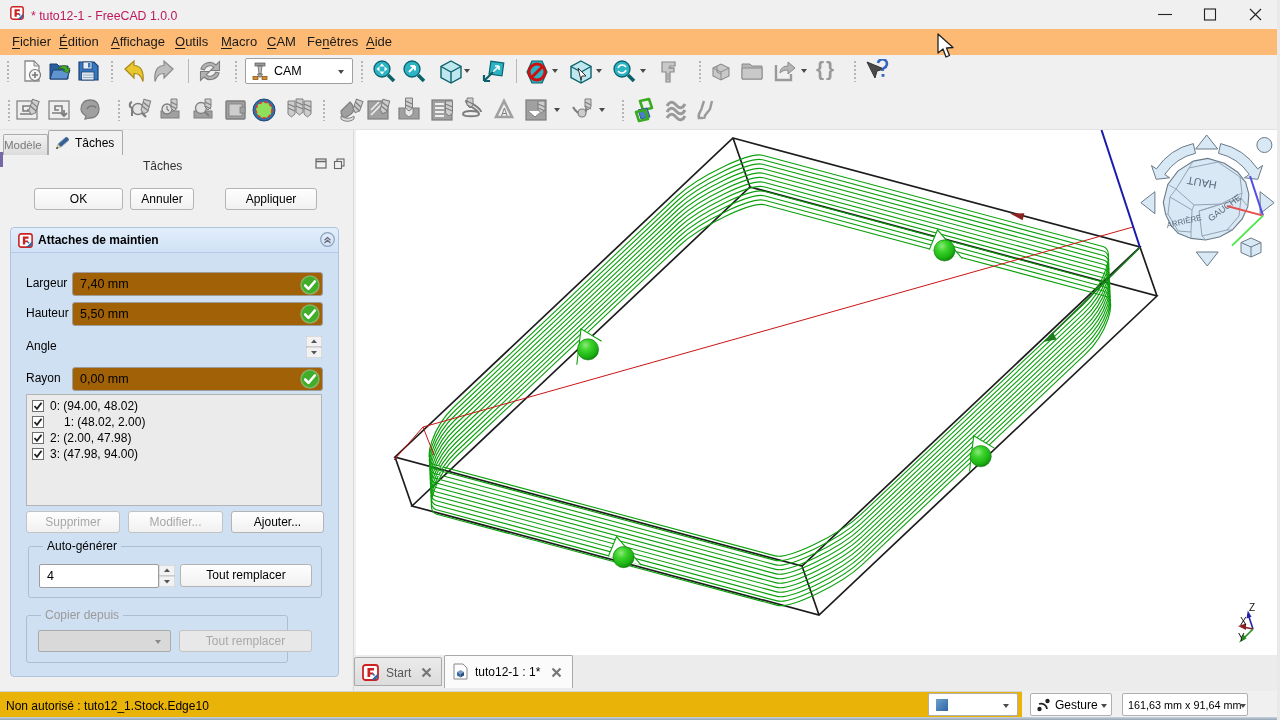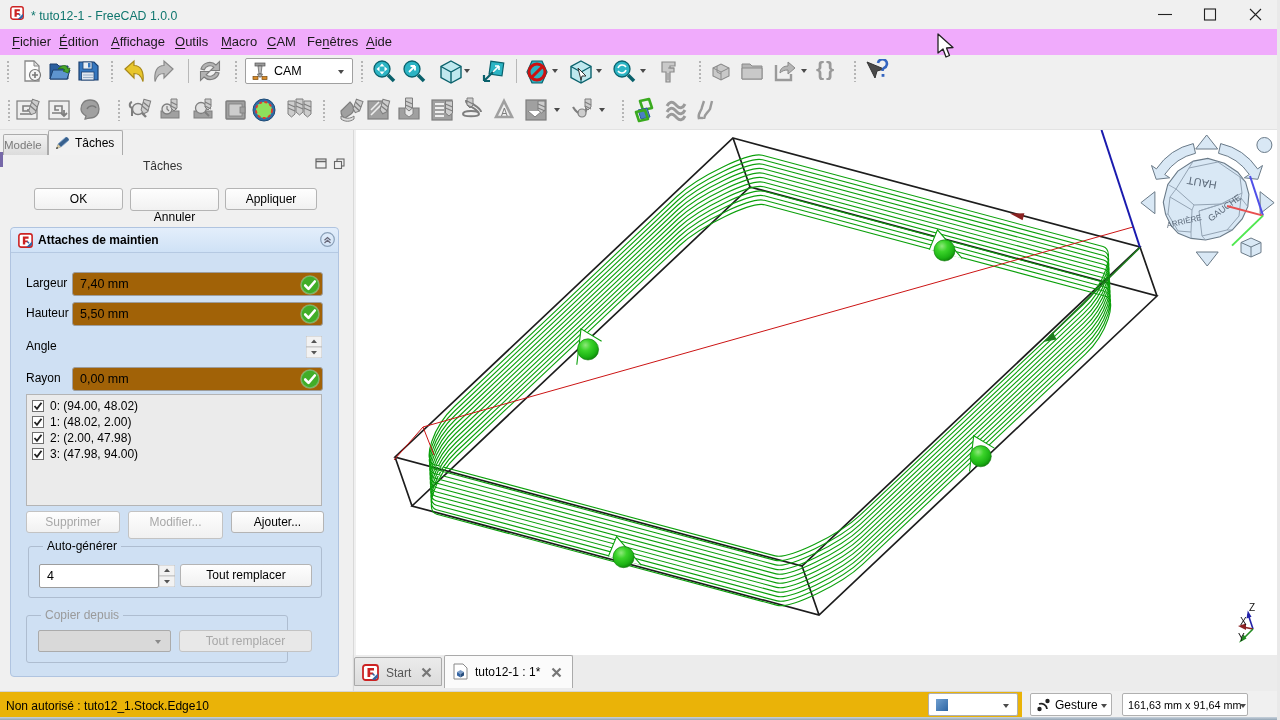--- a/index.html
+++ b/index.html
@@ -1,19 +1,19 @@
 <!DOCTYPE html>
 <html><head><meta charset="utf-8"><title>FreeCAD</title><style>
 * { margin:0; padding:0; box-sizing:border-box; }
 html,body { width:1280px; height:720px; overflow:hidden; }
 body { font-family:"Liberation Sans", sans-serif; background:#f0f0f0; position:relative; }
 .abs { position:absolute; }
 .titlebar { left:0; top:0; width:1280px; height:29px; background:#f0f0f0; }
-.titletext { left:31px; top:9px; font-size:12.3px; color:#0f766e; }
-.menubar { left:0; top:29px; width:1280px; height:26px; background:#f0abfc; }
+.titletext { left:31px; top:9px; font-size:12.3px; color:#be185d; }
+.menubar { left:0; top:29px; width:1280px; height:26px; background:#fdba74; }
 .menuitem { position:absolute; top:5px; font-size:13px; color:#1a1a1a; }
 .menuitem u { text-decoration-thickness:1px; text-underline-offset:2px; }
 .tb1 { left:0; top:55px; width:1280px; height:35px; background:#f0f0f0; }
 .tb2 { left:0; top:90px; width:1280px; height:40px; background:#f0f0f0; border-bottom:1px solid #e3e3e3; }
 .grip { position:absolute; width:5px; height:22px;
   background-image:radial-gradient(circle, #b5b5b5 1px, transparent 1.2px);
   background-size:4px 4px; }
 .tsep { position:absolute; width:1px; height:24px; background:#b8b8b8; }
 .icon { position:absolute; }
 .darr { position:absolute; width:0; height:0; border-left:3.5px solid transparent; border-right:3.5px solid transparent; border-top:4px solid #4a4a4a; }
@@ -343,21 +343,21 @@
     </div>
     <div style="position:absolute;left:0;top:22px;width:3px;height:15px;background:#7668a8"></div>
     <div class="docktitle">Tâches</div>
     <svg class="icon" style="left:315px;top:28px" width="30" height="12" viewBox="0 0 30 12">
 <rect x="1" y="1" width="10" height="9" fill="none" stroke="#666" stroke-width="1.2"></rect>
       <path d="M1 3.5 h10" stroke="#666" stroke-width="1.5"></path>
 <rect x="22" y="1" width="7" height="7" fill="none" stroke="#666" stroke-width="1.1"></rect>
 <rect x="19.5" y="3.5" width="7" height="7" fill="#f0f0f0" stroke="#666" stroke-width="1.1"></rect>
     </svg>
     <div class="btn" style="left:34px;top:58px;width:89px;height:22px;padding-top:3px">OK</div>
-    <div class="btn" style="left:130px;top:58px;width:89px;height:22px;padding-top:21px">Annuler</div>
+    <div class="btn" style="left:130px;top:58px;width:64px;height:22px;padding-top:3px">Annuler</div>
     <div class="btn" style="left:225px;top:58px;width:92px;height:22px;padding-top:3px">Appliquer</div>
     <div class="bluepanel">
       <div class="phead">
         <svg class="icon" style="left:7px;top:5px" width="15" height="15" viewBox="0 0 17 17">
           <rect x="1" y="1" width="15" height="15" rx="2.5" fill="#fff" stroke="#cc2222" stroke-width="1.8"></rect>
 <path d="M5.5 13 V4 h6.5 v2.4 H8.2 v2 h3 v2.2 H8.2 V13 Z" fill="#cc2222"></path>
 <path d="M9.5 15.8 L15.8 9.5 v3.8 l-2.5 2.5 Z" fill="#3465a4"></path>
 <path d="M10.5 9.5 l2 2" stroke="#3465a4" stroke-width="1.6"></path>
         </svg>
         <b>Attaches de maintien</b>
@@ -397,39 +397,39 @@
 <svg width="12" height="12" viewBox="0 0 12 12" style="position:absolute;left:0px;top:1px">
 <path d="M2.5 6 L5 8.8 L9.5 2.8" fill="none" stroke="#222" stroke-width="1.8"></path>
           </svg>
 <span style="position:absolute;left:18px;top:0px;white-space:nowrap">0: (94.00, 48.02)</span>
         </div>
         <div class="litem" style="top:20px">
           <span class="cbox" style="top:1px"></span>
 <svg width="12" height="12" viewBox="0 0 12 12" style="position:absolute;left:0px;top:1px">
 <path d="M2.5 6 L5 8.8 L9.5 2.8" fill="none" stroke="#222" stroke-width="1.8"></path>
           </svg>
-<span style="position:absolute;left:18px;top:0px;white-space:nowrap">1: (48.02, 2.00)</span>
+<span style="position:absolute;left:32px;top:0px;white-space:nowrap">1: (48.02, 2.00)</span>
         </div>
         <div class="litem" style="top:36px">
           <span class="cbox" style="top:1px"></span>
 <svg width="12" height="12" viewBox="0 0 12 12" style="position:absolute;left:0px;top:1px">
 <path d="M2.5 6 L5 8.8 L9.5 2.8" fill="none" stroke="#222" stroke-width="1.8"></path>
           </svg>
 <span style="position:absolute;left:18px;top:0px;white-space:nowrap">2: (2.00, 47.98)</span>
         </div>
         <div class="litem" style="top:52px">
           <span class="cbox" style="top:1px"></span>
 <svg width="12" height="12" viewBox="0 0 12 12" style="position:absolute;left:0px;top:1px">
 <path d="M2.5 6 L5 8.8 L9.5 2.8" fill="none" stroke="#222" stroke-width="1.8"></path>
           </svg>
 <span style="position:absolute;left:18px;top:0px;white-space:nowrap">3: (47.98, 94.00)</span>
         </div>
       </div>
       <div class="btn dis" style="left:15px;top:283px;width:94px;height:22px;padding-top:3px">Supprimer</div>
-      <div class="btn dis" style="left:117px;top:283px;width:95px;height:28px;padding-top:3px">Modifier...</div>
+      <div class="btn dis" style="left:117px;top:283px;width:95px;height:22px;padding-top:3px">Modifier...</div>
       <div class="btn" style="left:220px;top:283px;width:93px;height:22px;padding-top:3px">Ajouter...</div>
       <div class="gbox" style="left:17px;top:318px;width:294px;height:52px">
         <span class="glabel">Auto-générer</span>
 <div style="position:absolute;left:10px;top:17px;width:120px;height:24px;background:#fff;border:1px solid #9d9d9d;border-radius:2px;font-size:12.5px;padding:4px 0 0 7px">4</div>
 <svg class="icon" style="left:130px;top:18px" width="16" height="22" viewBox="0 0 16 22">
 <rect x="0" y="0" width="16" height="11" fill="#f2f2f2" stroke="#b8b8b8" stroke-width="0.8"></rect>
 <rect x="0" y="11" width="16" height="11" fill="#f2f2f2" stroke="#b8b8b8" stroke-width="0.8"></rect>
 <path d="M5 7 L8 3.5 L11 7 Z" fill="#555"></path>
           <path d="M5 15 L8 18.5 L11 15 Z" fill="#555"></path>
         </svg>

